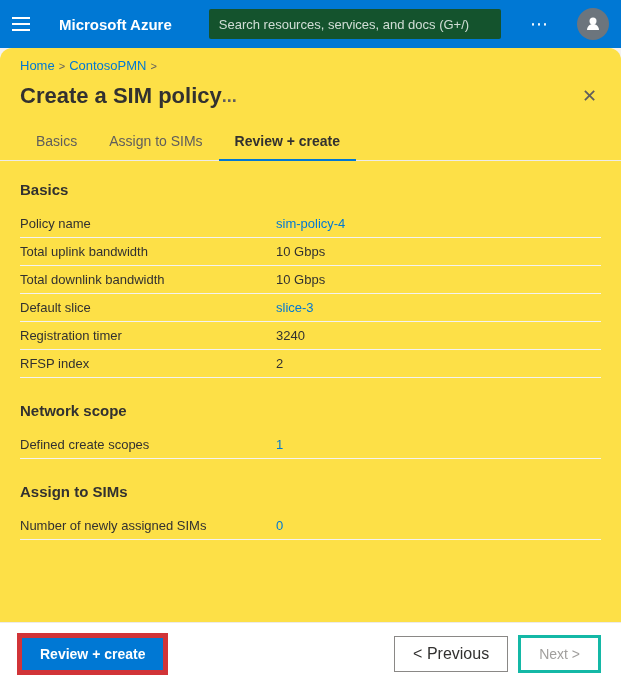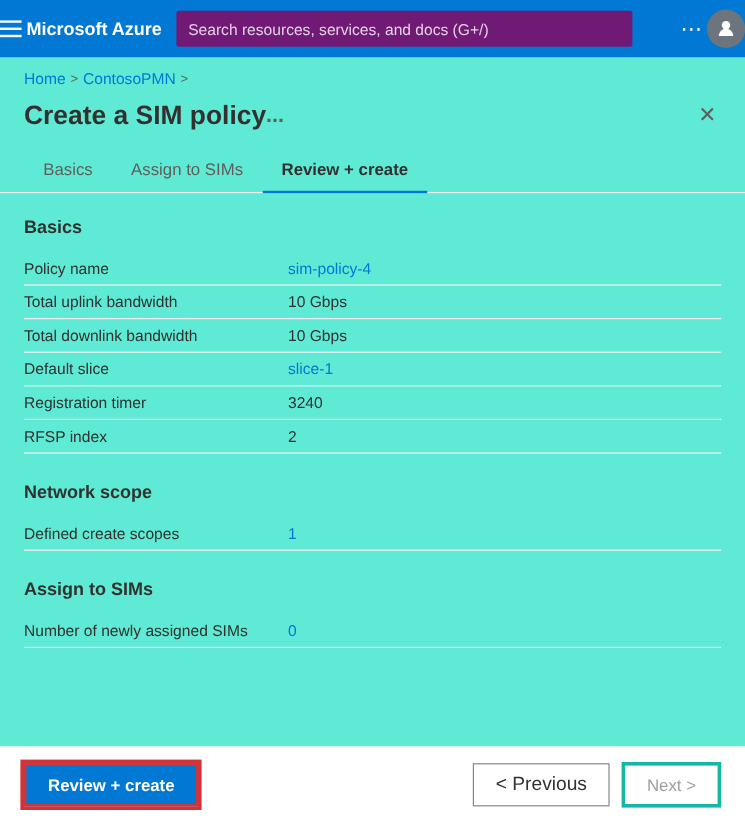--- a/index.html
+++ b/index.html
@@ -4,22 +4,22 @@
   <style>
     * { box-sizing: border-box; margin: 0; padding: 0; }
     body { font-family: 'Segoe UI', Arial, sans-serif; font-size: 14px; background: #f3f2f1; }
 
     
     .top-nav {
       background: #0078d4;
       height: 48px;
       display: flex;
       align-items: center;
-      padding: 0 0;
-      gap: 4px;
+      padding: 0 12px;
+      gap: 29px;
     }
     .nav-hamburger {
       color: white;
       font-size: 18px;
       cursor: pointer;
       display: flex;
       flex-direction: column;
       gap: 4px;
     }
     .nav-hamburger span {
@@ -35,21 +35,21 @@
       margin-right: 8px;
     }
     .nav-search {
       flex: 1;
       max-width: 380px;
       height: 30px;
       border: none;
       border-radius: 2px;
       padding: 0 10px;
       font-size: 13px;
-      background: #701a75;
+      background: #14532d;
       color: white;
     }
     .nav-search::placeholder { color: rgba(255,255,255,0.8); }
     .nav-more {
       color: white;
       font-size: 18px;
       margin-left: auto;
       cursor: pointer;
     }
     .nav-avatar {
@@ -60,23 +60,24 @@
       display: flex;
       align-items: center;
       justify-content: center;
       color: white;
       font-size: 14px;
       cursor: pointer;
     }
 
     
     .main-area {
-      background: #5eead4;
+      background: #fde047;
       min-height: calc(685px - 48px);
       position: relative;
+      border-radius: 12px;
     }
 
     
     .breadcrumb {
       padding: 10px 20px 0 20px;
       font-size: 13px;
       color: #0078d4;
       display: flex;
       align-items: center;
       gap: 4px;
@@ -146,20 +147,21 @@
     }
 
     .review-table {
       width: 100%;
       margin-bottom: 24px;
     }
     .review-row {
       display: flex;
       padding: 6px 0;
       border-bottom: 1px solid #f3f2f1;
+      gap: 36px;
     }
     .review-label {
       width: 220px;
       min-width: 220px;
       font-size: 13px;
       color: #323130;
     }
     .review-value {
       font-size: 13px;
       color: #323130;
@@ -264,21 +266,21 @@
       <div class="review-row">
         <span class="review-label">Total uplink bandwidth</span>
         <span class="review-value">10 Gbps</span>
       </div>
       <div class="review-row">
         <span class="review-label">Total downlink bandwidth</span>
         <span class="review-value">10 Gbps</span>
       </div>
       <div class="review-row">
         <span class="review-label">Default slice</span>
-        <span class="review-value link">slice-1</span>
+        <span class="review-value link">slice-3</span>
       </div>
       <div class="review-row">
         <span class="review-label">Registration timer</span>
         <span class="review-value">3240</span>
       </div>
       <div class="review-row">
         <span class="review-label">RFSP index</span>
         <span class="review-value">2</span>
       </div>
     </div>

